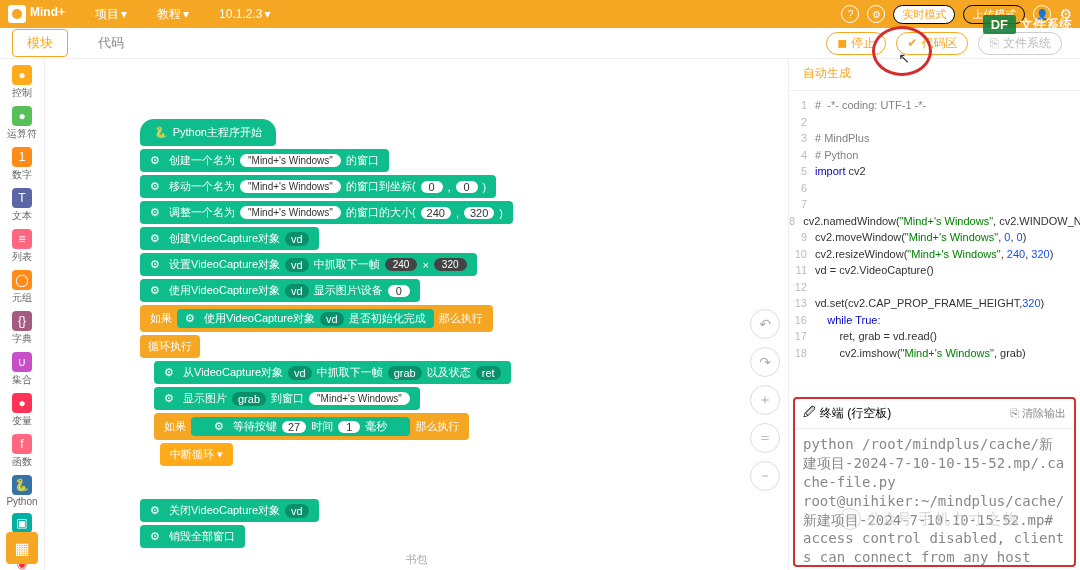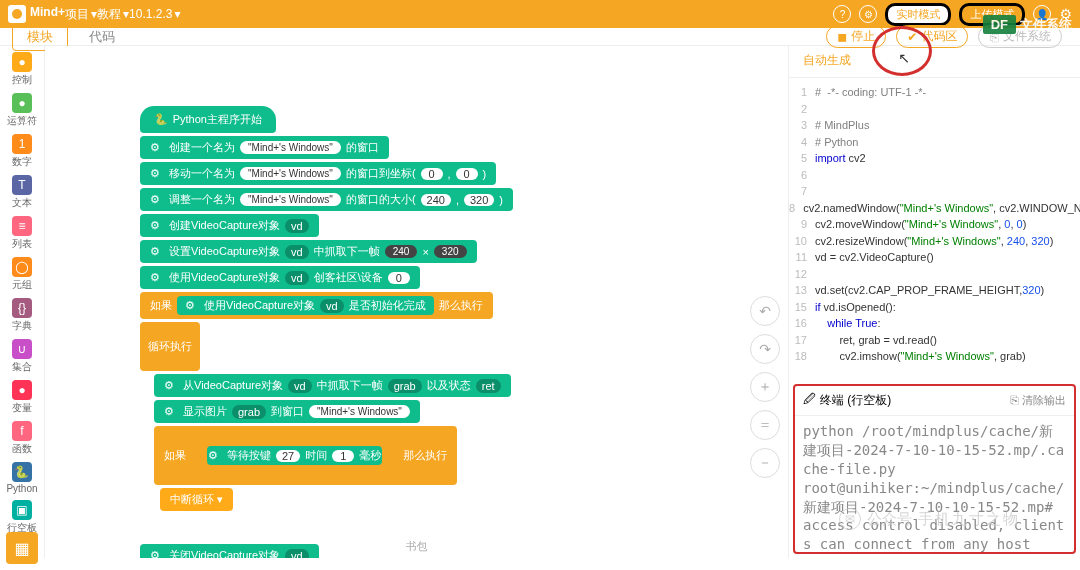--- a/index.html
+++ b/index.html
@@ -1,28 +1,28 @@
 <!DOCTYPE html>
 <html><head>
 <meta charset="utf-8">
 <style>
 *{box-sizing:border-box;margin:0;padding:0;font-family:"Microsoft YaHei",Arial,sans-serif}
 body{width:1080px;height:570px;overflow:hidden;background:#fff;position:relative}
 .topbar{height:28px;background:#f5a623;display:flex;align-items:center;color:#fff;font-size:12px;padding:0 8px}
 .logo{display:flex;align-items:flex-start;gap:4px;font-weight:bold}
 .logo-icon{width:18px;height:18px;background:#fff;border-radius:3px;display:inline-block;position:relative}
 .logo-icon::before{content:"";position:absolute;width:10px;height:10px;background:#f5a623;border-radius:50%;top:4px;left:4px}
-.menu-item{margin-left:0;cursor:pointer}
+.menu-item{margin-left:30px;cursor:pointer}
 .topbar-right{margin-left:auto;display:flex;align-items:center;gap:8px}
 .top-icon{width:18px;height:18px;border:1px solid #fff;border-radius:50%;display:flex;align-items:center;justify-content:center;font-size:10px}
-.top-pill{border:3px solid #000000;border-radius:10px;padding:1px 8px;font-size:11px}
+.top-pill{border:1px solid #000000;border-radius:10px;padding:1px 8px;font-size:11px}
 .top-pill.active{background:#fff;color:#f5a623}
 .corner-brand{position:absolute;right:8px;top:15px;display:flex;align-items:center;gap:4px;color:#fff;font-size:13px;font-weight:bold;z-index:5;opacity:.9}
 .corner-brand .df{background:#15803d;padding:2px 8px;border-radius:2px}
-.row2{height:18px;display:flex;align-items:center;border-bottom:1px solid #eee;padding:8px 12px;gap:7px;font-size:13px;position:relative}
+.row2{height:18px;display:flex;align-items:center;border-bottom:1px solid #eee;padding:15px 12px;gap:16px;font-size:13px;position:relative}
 .tab{padding:4px 14px;border-radius:4px;color:#888;cursor:pointer}
 .tab.active{border:1px solid #f5a623;color:#f5a623}
 .row2-right{position:absolute;right:18px;display:flex;gap:10px;align-items:center}
 .pill2{border:1px solid #f5a623;color:#f5a623;border-radius:12px;padding:2px 10px;font-size:12px;display:flex;align-items:center;gap:4px}
 .pill2.grey{border-color:#ccc;color:#bbb}
 .stop-circle{position:absolute;right:148px;top:-2px;width:60px;height:50px;border:3px solid #d32f2f;border-radius:50%;pointer-events:none;z-index:6}
 .cursor-ptr{position:absolute;right:170px;top:22px;font-size:14px;color:#333;z-index:7}
 .main{display:flex;height:512px}
 .palette{width:45px;border-right:1px solid #eee;display:flex;flex-direction:column;align-items:center;padding-top:4px;gap:2px;font-size:10px;color:#666;overflow:hidden}
 .pal-item{display:flex;flex-direction:column;align-items:center;gap:1px;padding:2px 0;cursor:pointer}
@@ -35,21 +35,21 @@
 .orange{background:#f5a623}
 .orange2{background:#ffab19}
 .slot{background:#fff;color:#333;border-radius:10px;padding:1px 8px;font-size:10px}
 .slot.dark{background:#444;color:#fff}
 .pill-num{background:#fff;color:#333;border-radius:10px;padding:0 6px;min-width:22px;display:inline-block;text-align:center}
 .oval{background:#0a8f6a;border-radius:10px;padding:1px 6px}
 .ic-set{display:inline-block;width:14px;height:14px;position:relative}
 .ic-set::before{content:"⚙";font-size:11px}
 .indent1{margin-left:14px}
 .indent2{margin-left:20px}
-.cshaped{background:#f5a623;padding:17px 8px;border-radius:4px;margin-bottom:3px;width:fit-content}
+.cshaped{background:#f5a623;padding:4px 8px;border-radius:4px;margin-bottom:3px;width:fit-content}
 .canvas-tools{position:absolute;right:8px;bottom:80px;display:flex;flex-direction:column;gap:8px}
 .tool-btn{width:30px;height:30px;border:1px solid #ddd;border-radius:50%;background:#fff;display:flex;align-items:center;justify-content:center;color:#aaa;font-size:14px}
 .footer-lbl{position:absolute;left:50%;bottom:4px;transform:translateX(-50%);font-size:11px;color:#aaa}
 .right-pane{width:292px;border-left:1px solid #eee;display:flex;flex-direction:column}
 .rp-tabs{display:flex;border-bottom:1px solid #eee;font-size:12px}
 .rp-tab{padding:6px 14px;color:#999;cursor:pointer}
 .rp-tab.active{color:#f5a623;border-bottom:2px solid transparent}
 .code-area{flex:1;overflow:auto;font-family:Consolas,monospace;font-size:11px;padding:6px 0;line-height:1.5}
 .code-line{display:flex}
 .ln{width:26px;text-align:right;color:#bbb;padding-right:8px;user-select:none}
@@ -208,21 +208,21 @@
           <span>中抓取下一帧</span>
           <span class="slot dark">240</span>
           <span>×</span>
           <span class="slot dark">320</span>
         </div>
 
       <div class="blk teal">
           <span class="ic-set"></span>
           <span>使用VideoCapture对象</span>
           <span class="oval">vd</span>
-          <span>创客社区\设备</span>
+          <span>显示图片\设备</span>
           <span class="pill-num">0</span>
         </div>
 
       <div class="blk orange">
           <span>如果</span>
         <span class="blk teal" style="padding:2px 8px;margin:0">
             <span class="ic-set"></span>
             <span>使用VideoCapture对象</span>
             <span class="oval">vd</span>
             <span>是否初始化完成</span>
@@ -245,21 +245,21 @@
       <div class="blk teal indent1">
           <span class="ic-set"></span>
           <span>显示图片</span>
           <span class="oval">grab</span>
           <span>到窗口</span>
           <span class="slot">"Mind+'s Windows"</span>
         </div>
 
       <div class="blk orange indent1">
           <span>如果</span>
-        <span class="blk teal" style="padding:2px 1px;margin:16px">
+        <span class="blk teal" style="padding:2px 23px;margin:0">
             <span class="ic-set"></span>
             <span>等待按键</span>
             <span class="pill-num">27</span>
             <span>时间</span>
             <span class="pill-num">1</span>
             <span>毫秒</span>
           </span>
         <span>那么执行</span>
         </div>
 
@@ -341,24 +341,20 @@
           <span class="code-txt">vd = cv2.VideoCapture()</span>
         </div>
         <div class="code-line">
           <span class="ln">12</span>
         </div>
         <div class="code-line">
           <span class="ln">13</span>
           <span class="code-txt">vd.set(cv2.CAP_PROP_FRAME_HEIGHT,<span class="num">320</span>)</span>
         </div>
         <div class="code-line">
-          <span class="ln">15</span>
-          <span class="code-txt"><span class="kw">if</span> vd.isOpened():</span>
-        </div>
-        <div class="code-line">
           <span class="ln">16</span>
           <span class="code-txt">    <span class="kw">while</span> <span class="kw">True</span>:</span>
         </div>
         <div class="code-line">
           <span class="ln">17</span>
           <span class="code-txt">        ret, grab = vd.read()</span>
         </div>
         <div class="code-line">
           <span class="ln">18</span>
           <span class="code-txt">        cv2.imshow(<span class="str">"Mind+'s Windows"</span>, grab)</span>

